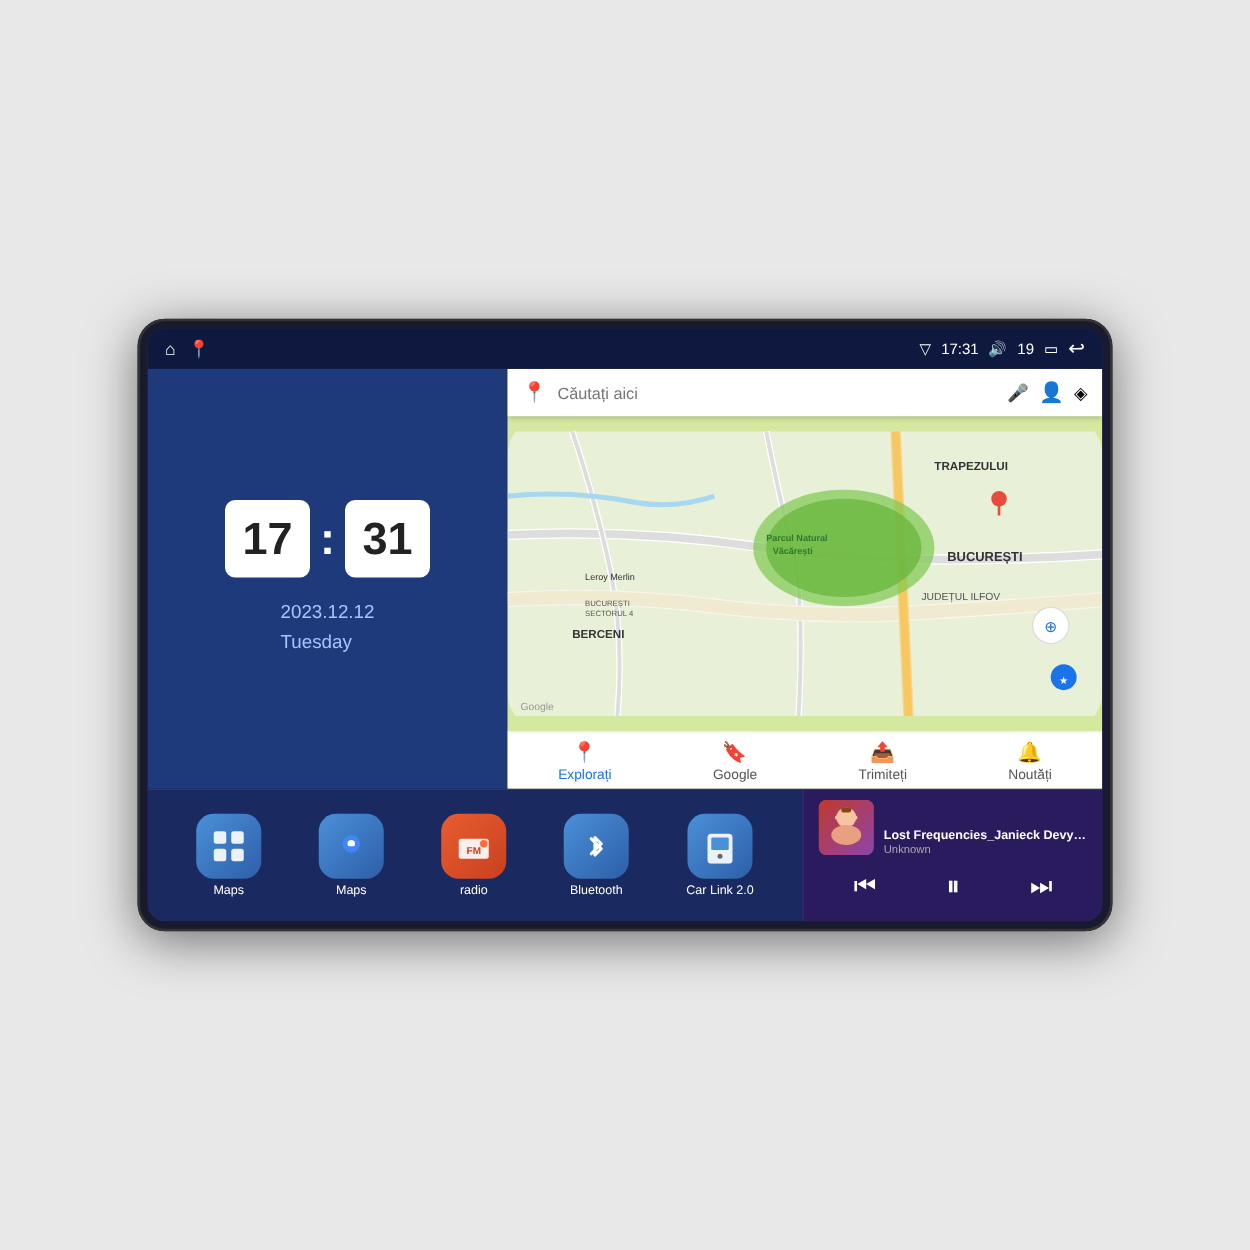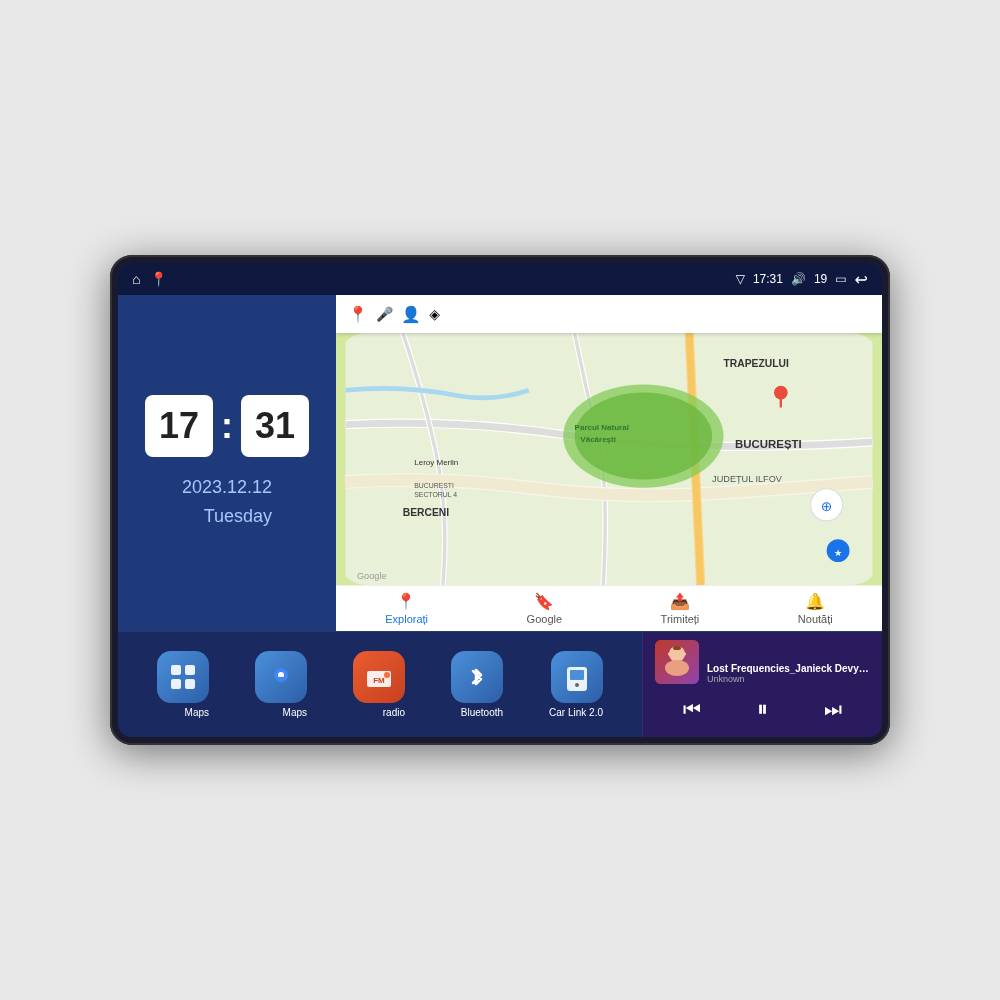--- a/index.html
+++ b/index.html
@@ -72,21 +72,21 @@
 
     
     .top-section {
       display: flex;
       flex: 1;
       overflow: hidden;
     }
 
     
     .clock-panel {
-      width: 218px;
+      width: 288px;
       background: #1e3a7a;
       padding: 11px;
       display: flex;
       flex-direction: column;
       align-items: center;
       justify-content: center;
       flex-shrink: 0;
     }
 
     .clock-display {
@@ -109,22 +109,22 @@
     }
 
     .clock-colon {
       color: #fff;
       font-size: 36px;
       font-weight: bold;
     }
 
     .clock-date {
       color: #aac4ff;
-      font-size: 18px;
-      text-align: right;
+      font-size: 15px;
+      text-align: left;
       line-height: 1.6;
     }
 
     
     .map-panel {
       flex: 1;
       background: #d4e8a0;
       position: relative;
       overflow: hidden;
       display: flex;
@@ -204,21 +204,21 @@
       flex: 1;
       display: flex;
       align-items: center;
       justify-content: space-around;
       padding: 0 16px;
     }
 
     .app-icon-item {
       display: flex;
       flex-direction: column;
-      align-items: flex-end;
+      align-items: center;
       gap: 4px;
       cursor: pointer;
     }
 
     .app-icon-wrapper {
       width: 52px;
       height: 52px;
       border-radius: 14px;
       display: flex;
       align-items: center;
@@ -334,20 +334,21 @@
           <div class="clock-date">
             <div>2023.12.12</div>
             <div>Tuesday</div>
           </div>
         </div>
 
         <div class="map-panel">
 
           <div class="map-search-bar">
             <span style="color:#4285f4;font-size:16px;">📍</span>
+            <input type="text" style="flex: 1 1 0%; border: none; outline: none; font-size: 13px; color: rgb(85, 85, 85);" placeholder="Căutați aici">
             <div class="map-search-icons">
               <span style="color:#555;font-size:14px;">🎤</span>
               <span style="font-size:16px;">👤</span>
               <span style="font-size:14px;">◈</span>
             </div>
           </div>
 
           <div class="map-body">
             <svg class="map-svg" viewBox="0 0 460 220" xmlns="http://www.w3.org/2000/svg">
 

